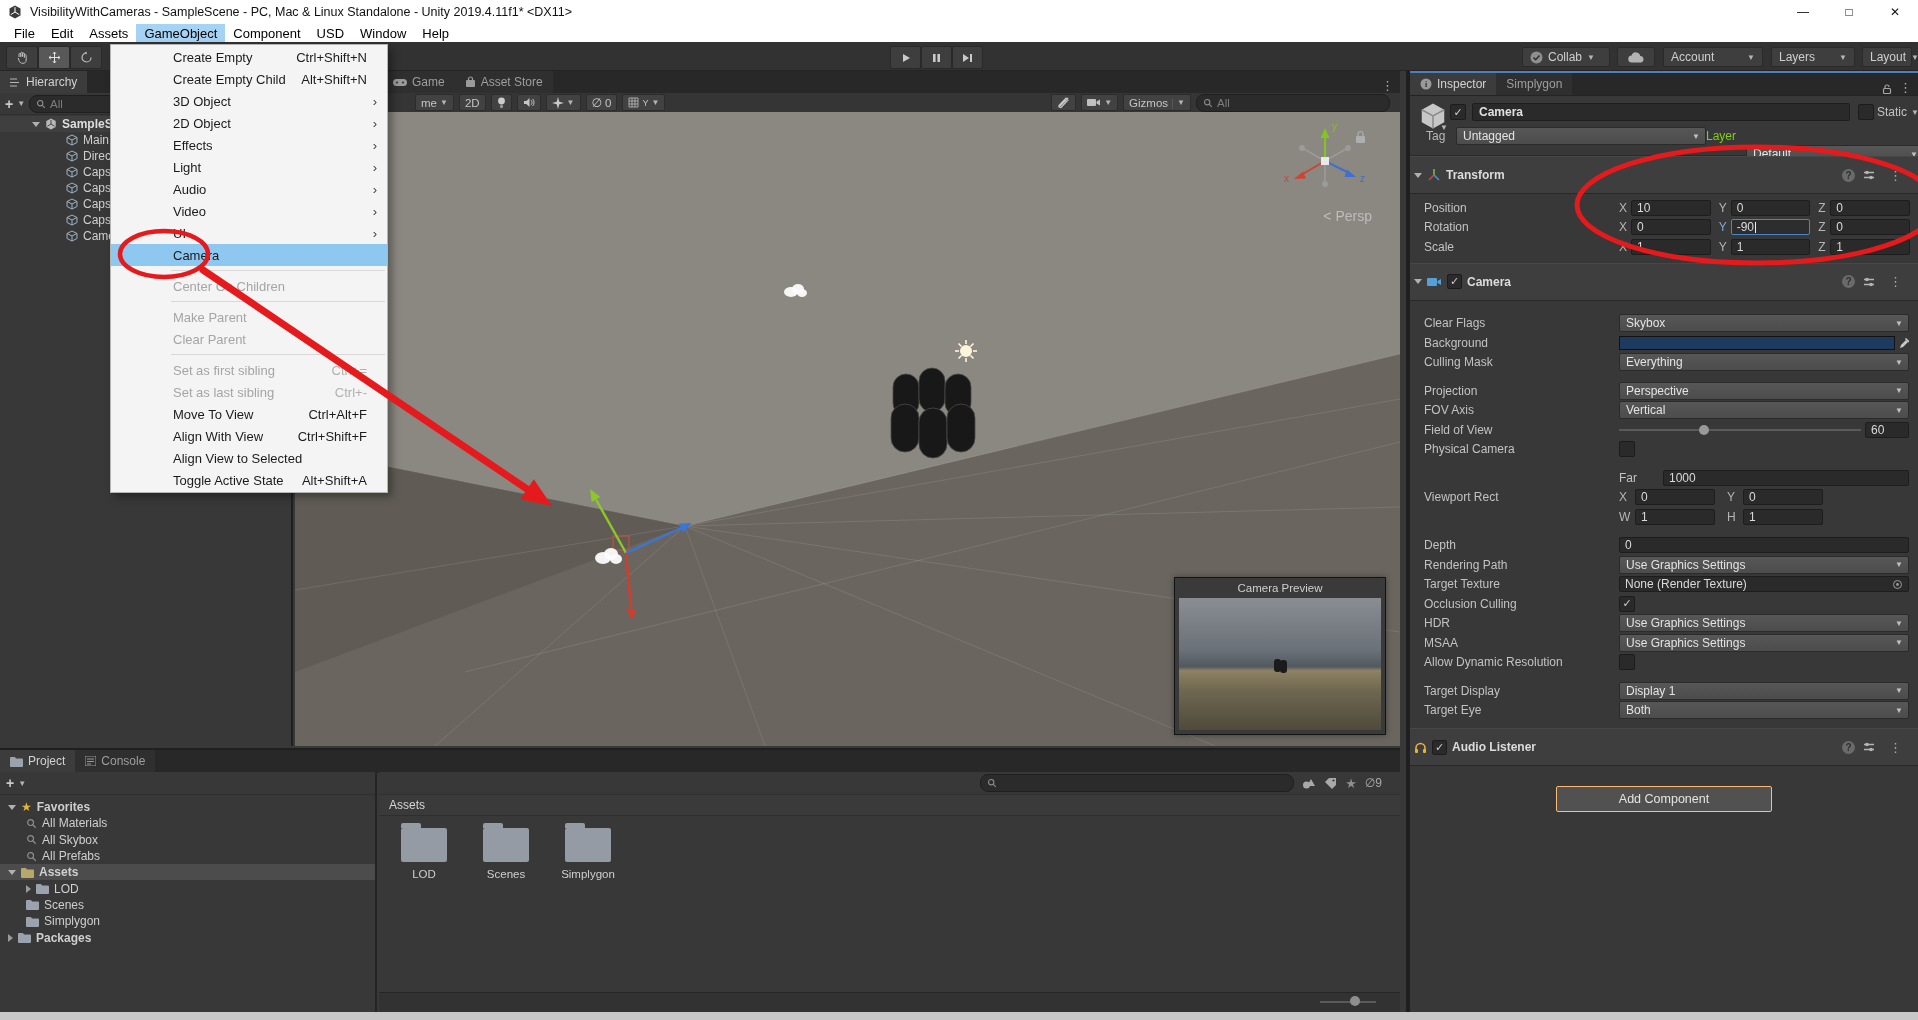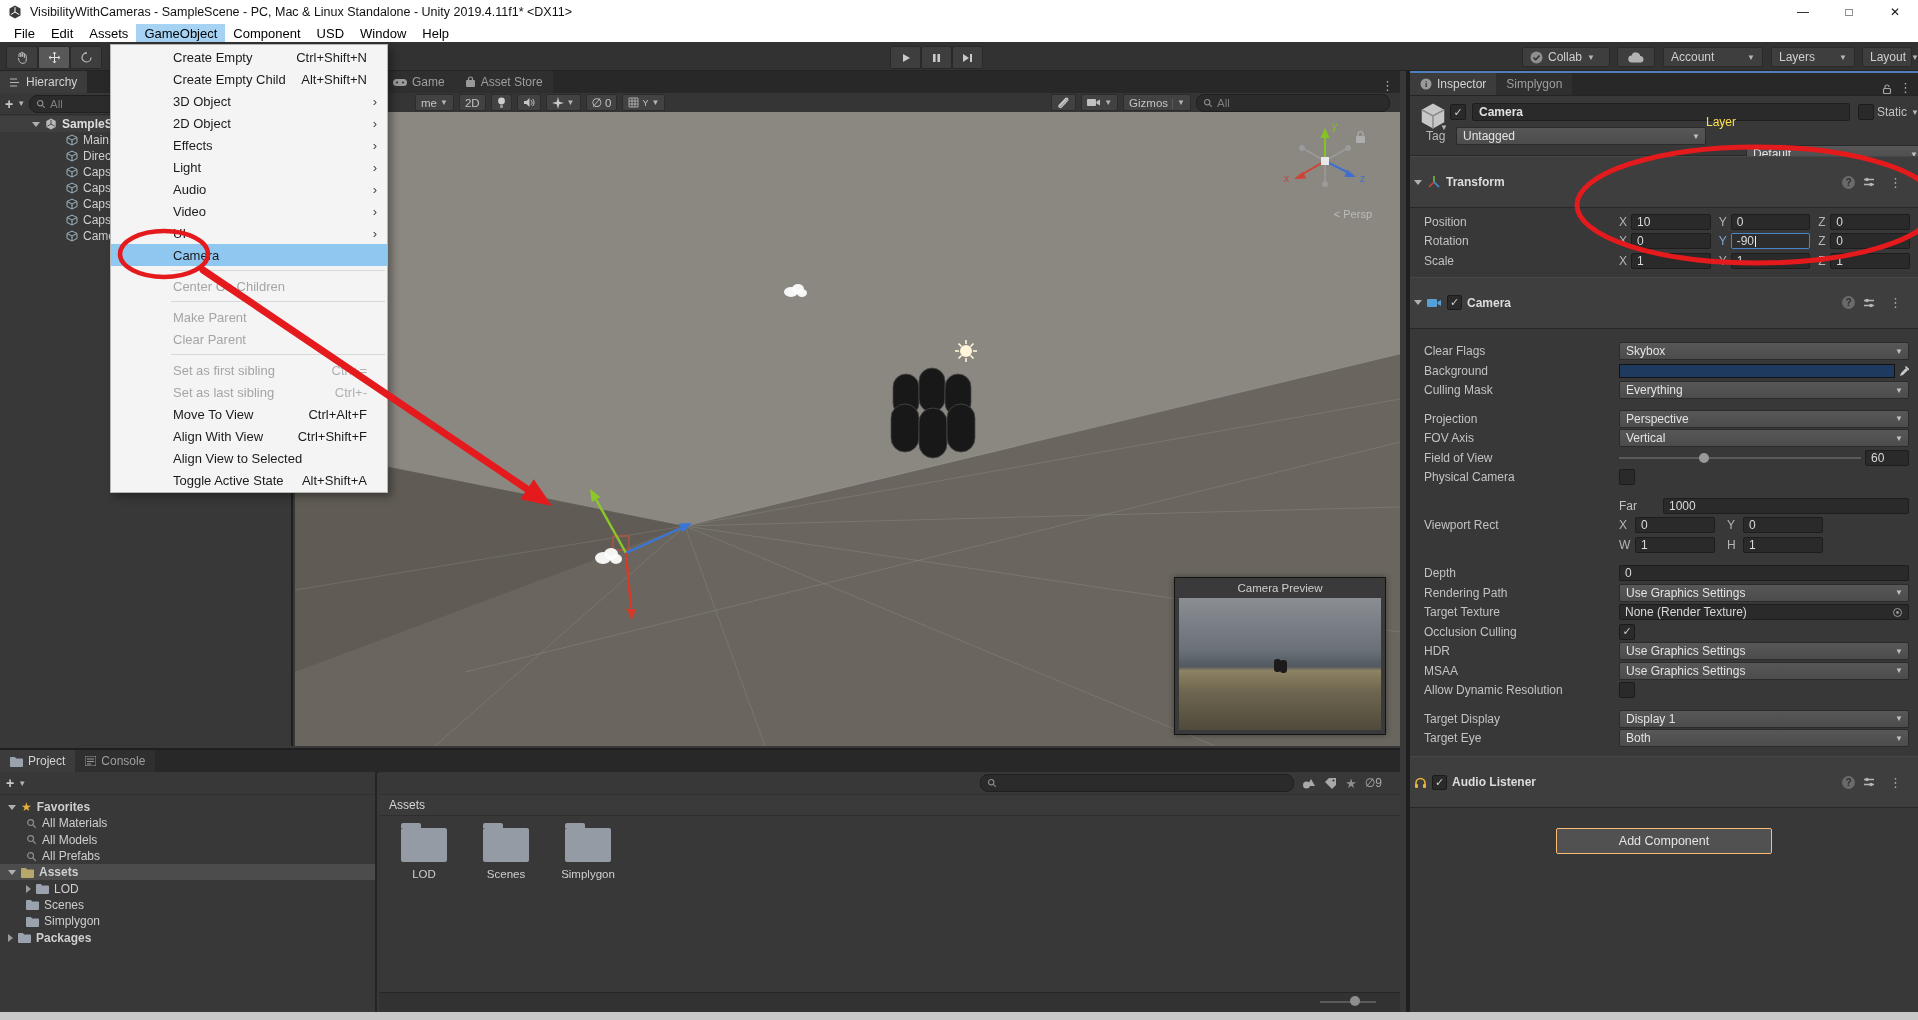--- a/index.html
+++ b/index.html
@@ -52,21 +52,21 @@
        border-left:5px solid #9a9a9a;border-right:none;}
   
   .scenepanel{position:absolute;left:295px;top:71px;width:1105px;height:675px;background:#383838;}
   .scenetabs{padding-left:88px;}
   .scenetoolbar{position:absolute;left:0;top:22px;right:0;height:19px;background:#353535;
                 border-bottom:1px solid #282828;display:flex;align-items:center;font-size:11.5px;color:#c4c4c4;}
   .stbtn{height:15px;display:inline-flex;align-items:center;gap:3px;background:#424242;border:1px solid #2c2c2c;
          border-radius:2px;padding:0 5px;margin-right:5px;}
   .viewport{position:absolute;left:0;top:41px;right:0;bottom:0;overflow:hidden;background:#8b8781;}
   .viewgizmo{position:absolute;right:10px;top:2px;width:110px;height:120px;}
-  .persp{position:absolute;right:28px;top:96px;color:#bdbdbd;font-size:11px;}
+  .persp{position:absolute;right:28px;top:96px;color:#bdbdbd;font-size:14px;}
   .campreview{position:absolute;left:879px;top:465px;width:212px;height:158px;background:#3a3a3a;
               border:1px solid #141414;box-sizing:border-box;box-shadow:0 0 6px rgba(0,0,0,.4);}
   .campreview .cphead{height:20px;display:flex;align-items:center;justify-content:center;
               color:#cfcfcf;font-size:11.5px;background:#3a3a3a;}
   .campreview .cpbody{position:absolute;left:4px;right:4px;top:20px;bottom:4px;
        background:linear-gradient(#8a8e93 0%,#6a7077 40%,#525860 52%,#8d8263 55%,#6f6750 70%,#4f4a3c 100%);}
   .cpobj{position:absolute;left:47%;top:46%;width:7px;height:13px;background:#1b1b1b;border-radius:3px;}
   .cpobj.b{left:50%;top:47%;}
   
   .inspector{position:absolute;left:1406px;top:71px;width:512px;height:941px;background:#383838;
@@ -88,21 +88,21 @@
   .dd .dda{position:absolute;right:5px;font-size:8px;color:#c0c0c0;}
   .tf{height:16px;background:#2a2a2a;border:1px solid #1d1d1d;border-radius:2px;display:flex;
       align-items:center;padding:0 5px;color:#dadada;box-sizing:border-box;}
   .tf.grow{flex:1;}
   .axl{width:12px;text-align:left;color:#b5b5b5;flex:none;}
   .tf.axis{width:80px;margin-right:8px;}
   .tf.axis.focused{border:1px solid #4a85c8;background:#2d2d2d;}
   .caret{display:inline-block;width:1px;height:11px;background:#e8f0fa;margin-left:1px;}
   .ylab-focus{color:#7fa8d8;}
   .comp-head{display:flex;align-items:center;height:22px;background:#3e3e3e;border-top:1px solid #474747;
-             border-bottom:1px solid #282828;padding:14px 4px;gap:5px;color:#dcdcdc;font-weight:bold;}
+             border-bottom:1px solid #282828;padding:7px 4px;gap:5px;color:#dcdcdc;font-weight:bold;}
   .hicons{margin-left:auto;display:flex;align-items:center;gap:8px;padding-right:6px;font-weight:normal;}
   .qmark{width:13px;height:13px;border-radius:50%;background:#6a6a6a;color:#2e2e2e;font-size:10px;
          display:flex;align-items:center;justify-content:center;font-weight:bold;}
   .gap8{height:9px;}
   .swatch{flex:1;height:12px;border:1px solid #121212;}
   .slider{flex:1;position:relative;height:16px;}
   .slider .track{position:absolute;left:0;right:0;top:7px;height:2px;background:#5a5a5a;}
   .slider .knob{position:absolute;top:3px;width:10px;height:10px;border-radius:50%;background:#999;}
   .mini{width:44px;flex:none;}
   .sublab{width:40px;flex:none;color:#c2c2c2;}
@@ -549,21 +549,21 @@
       <span class="cb abs" style="left:40px;top:9px;">✓</span>
       <div class="namefield">Camera</div>
       <span class="cb abs" style="left:448px;top:9px;"></span>
       <span class="abs" style="left:467px;top:10px;">Static</span>
       <span class="ddarrow abs" style="left:501px;top:13px;">▼</span>
       <span class="abs" style="left:16px;top:34px;color:#b9b9b9;">Tag</span>
       <div class="dd abs" style="left:46px;top:32px;width:236px;">
         <span>Untagged</span>
           <span class="dda">▼</span>
       </div>
-      <span class="abs" style="left:296px;top:20px;color:#fde047;">Layer</span>
+      <span class="abs" style="left:296px;top:34px;color:#84cc16;">Layer</span>
       <div class="dd abs" style="left:336px;top:32px;width:164px;">
         <span>Default</span>
           <span class="dda">▼</span>
       </div>
     </div>
 
     <div class="abs" style="left:0;right:0;top:85px;">
       <div class="comp-head">
         <span class="tri"></span>
         <svg width="14" height="14" viewBox="0 0 14 14">
@@ -865,21 +865,21 @@
             </span>
             <span>All Materials</span>
           </div>
           <div class="p-row" style="padding-left: 26px;">
             <span style="display: inline-flex; align-items: center;">
               <svg width="11" height="11" viewBox="0 0 12 12">
                 <circle cx="5" cy="5" r="3.2" fill="none" stroke="#8e8e8e" stroke-width="1.3"></circle>
                 <line x1="7.6" y1="7.6" x2="10.6" y2="10.6" stroke="#8e8e8e" stroke-width="1.3"></line>
               </svg>
             </span>
-            <span>All Models</span>
+            <span>All Skybox</span>
           </div>
           <div class="p-row" style="padding-left: 26px;">
             <span style="display: inline-flex; align-items: center;">
               <svg width="11" height="11" viewBox="0 0 12 12">
                 <circle cx="5" cy="5" r="3.2" fill="none" stroke="#8e8e8e" stroke-width="1.3"></circle>
                 <line x1="7.6" y1="7.6" x2="10.6" y2="10.6" stroke="#8e8e8e" stroke-width="1.3"></line>
               </svg>
             </span>
             <span>All Prefabs</span>
           </div>

